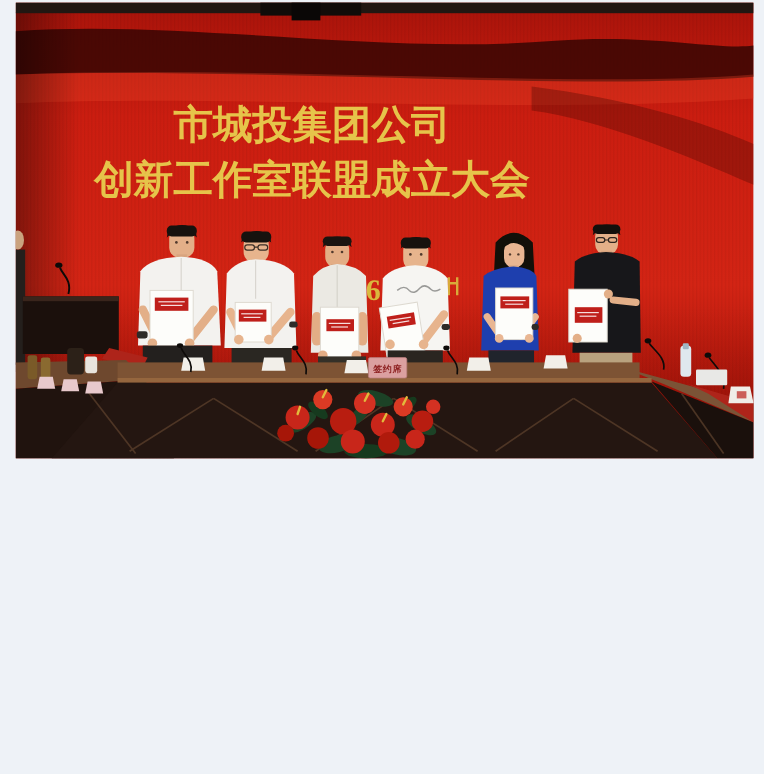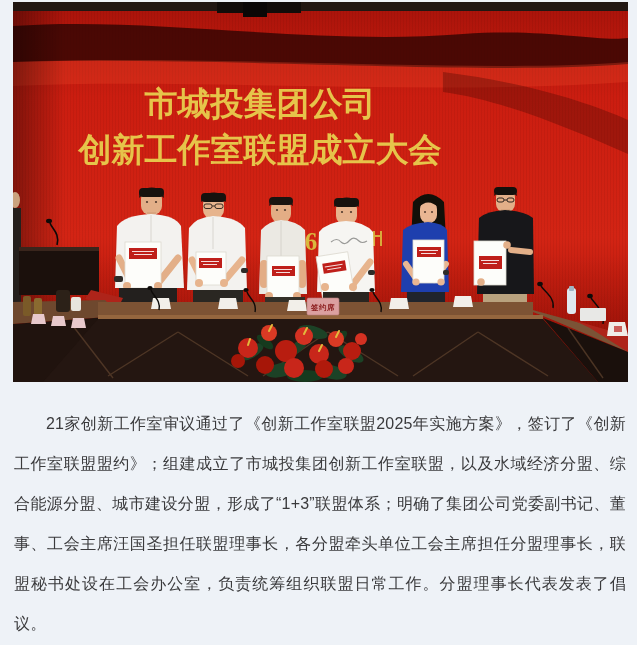--- a/index.html
+++ b/index.html
@@ -330,15 +330,14 @@
           <path d="M256,329 l3,-6"></path>
             <path d="M291,332 l3,-6"></path>
             <path d="M323,335 l3,-6"></path>
           <path d="M235,343 l2,-6"></path>
             <path d="M306,349 l3,-6"></path>
         </g>
       </g>
     </svg>
   </figure>
 
-  <p class="article-text">21家创新工作室审议通过了《创新工作室联盟2025年实施方案》，签订了《创新工作室联盟盟约》；组建成立了市城投集团创新工作室联盟，以及水域经济分盟、综合能源分盟、城市建设分盟，形成了“1+3”联盟体系；明确了集团公司党委副书记、董事、工会主席汪国圣担任联盟理事长，各分盟牵头单位工会主席担任分盟理事长，联盟秘书处设在工会办公室，负责统筹组织联盟日常工作。分盟理事长代表发表了倡议。</p>
 
 </div>
 
 </body></html>

